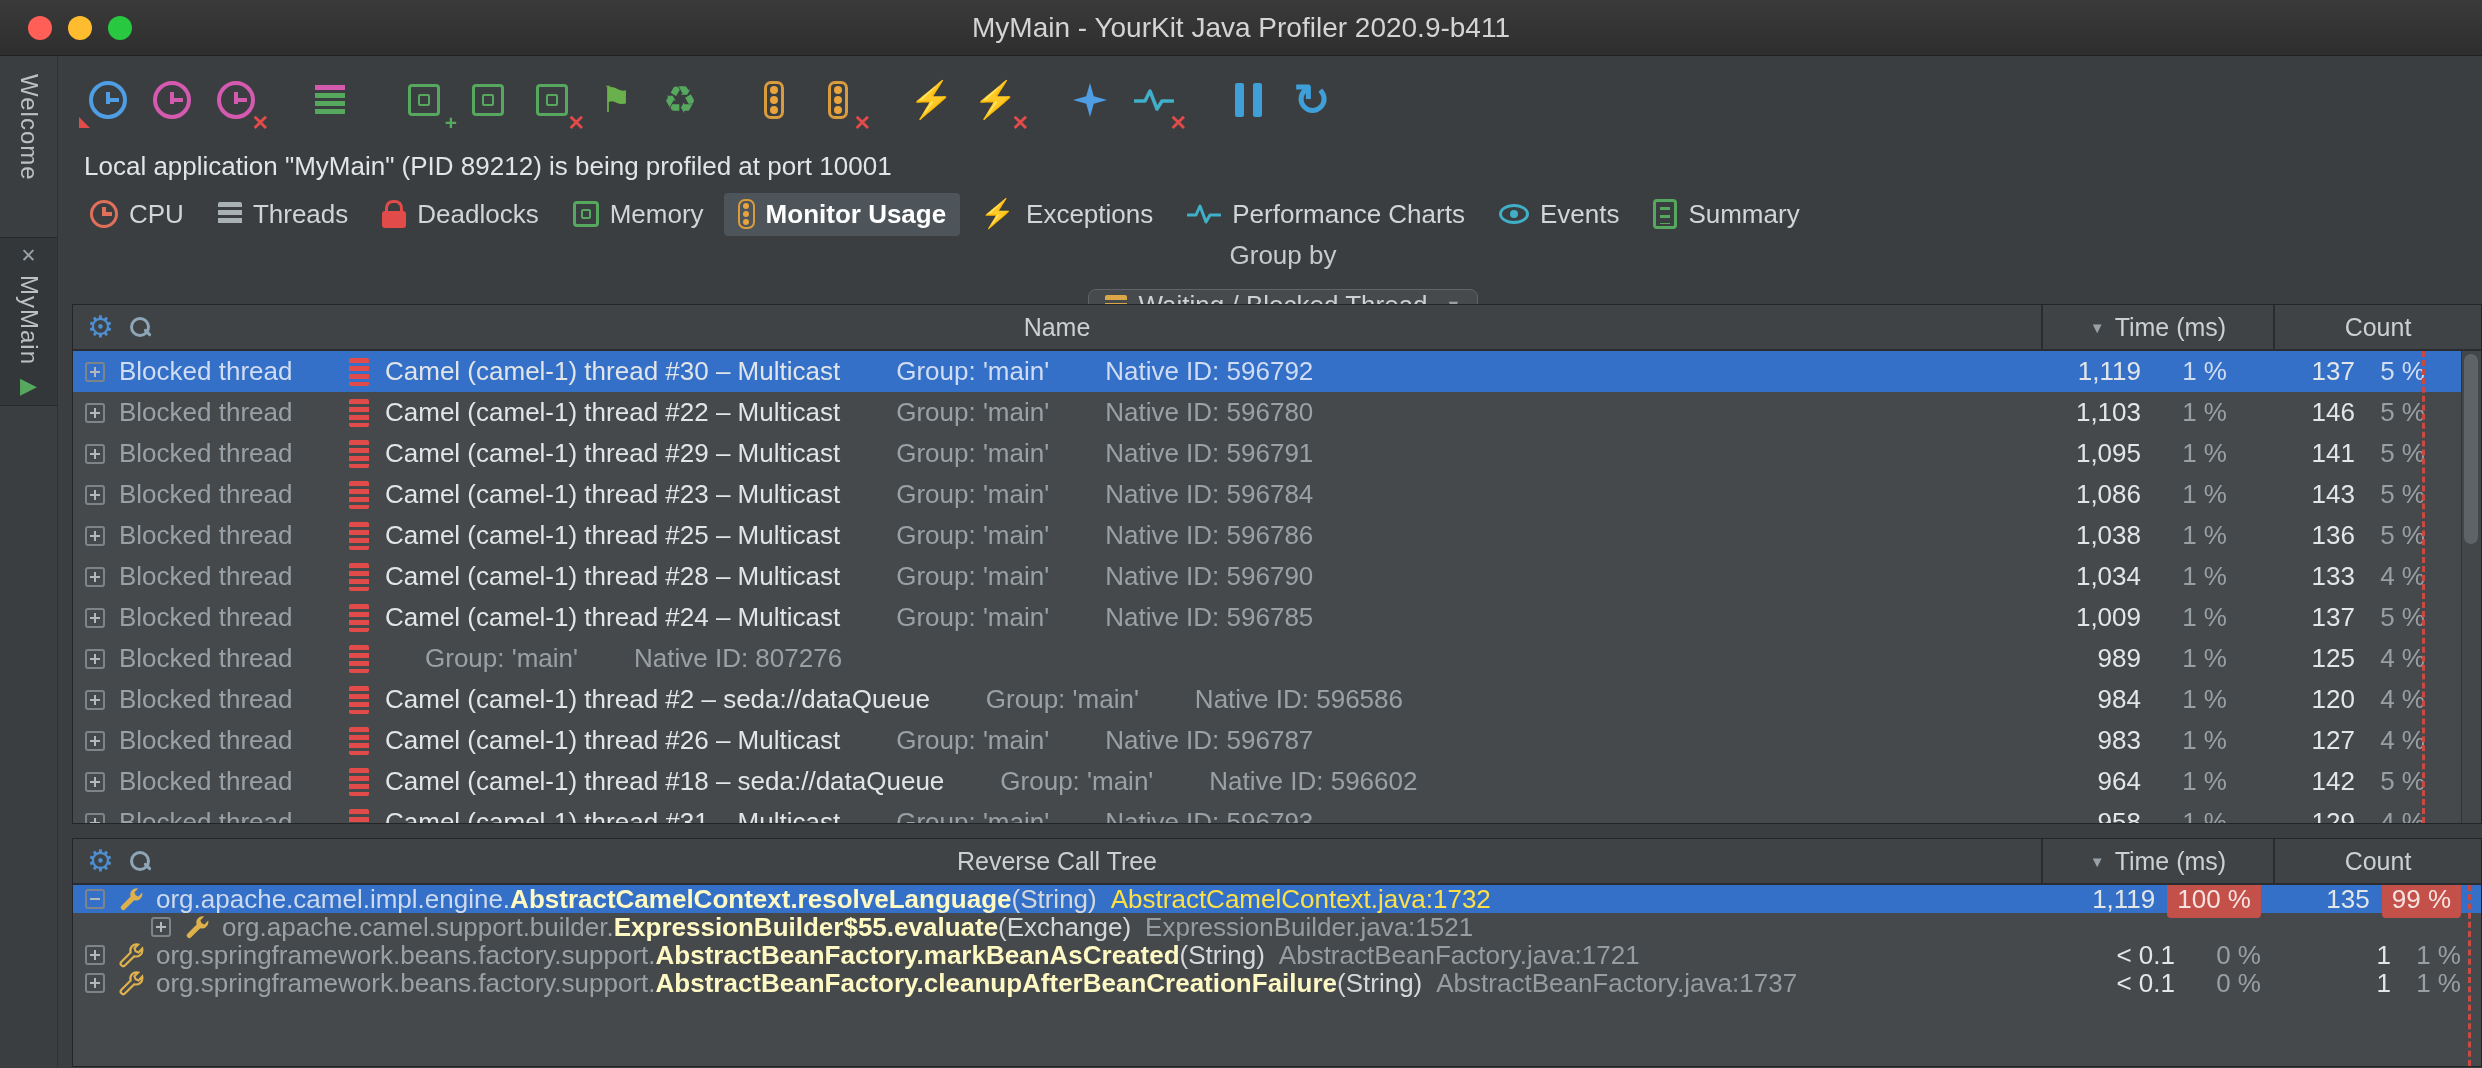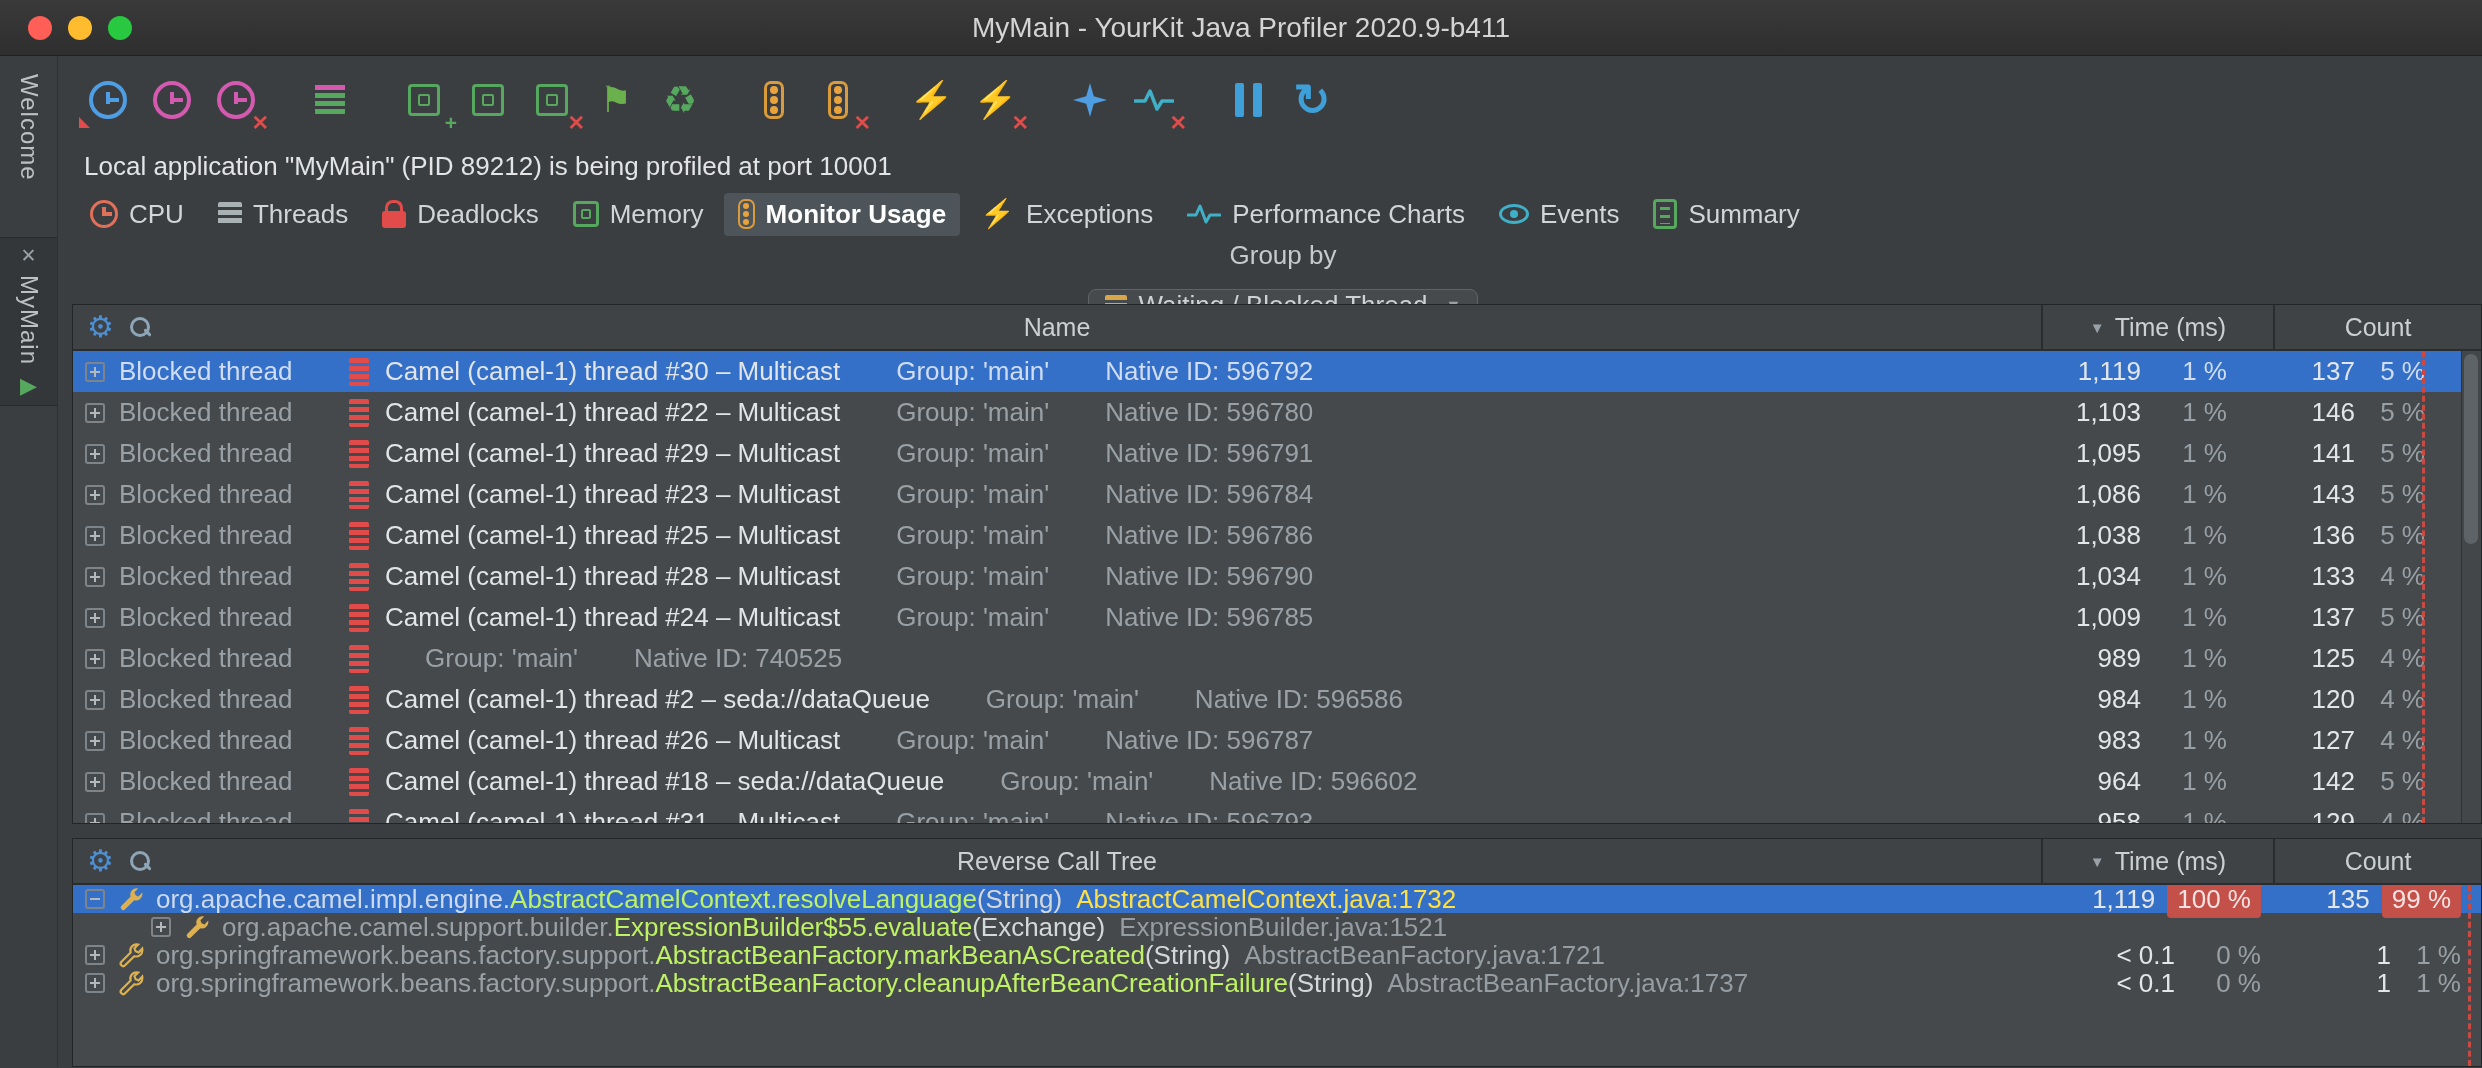--- a/index.html
+++ b/index.html
@@ -136,21 +136,21 @@
 
   
   .crow { display:flex; align-items:center; height:28px; font-size:26px; padding-left:12px; }
   .crow.depth1 { padding-left:78px; }
   .crow.sel { background:#3470c8; }
   .wrench { width:27px; height:27px; margin-left:12px; flex:none; }
   .wrench svg { width:100%; height:100%; }
   .wrench.filled svg path { fill:#deb14d; }
   .wrench.outline svg path { fill:none; stroke:#deb14d; stroke-width:1.6; }
   .m-prefix { margin-left:12px; color:#9aa1a6; white-space:nowrap; }
-  .m-method { font-weight:normal; color:#bef264; white-space:nowrap; }
+  .m-method { font-weight:bold; color:#fef9c3; white-space:nowrap; }
   .m-args { color:#d4d8da; white-space:nowrap; }
   .m-loc { margin-left:14px; color:#969da2; white-space:nowrap; }
   .crow.sel .m-prefix { color:#cdd9ec; } .crow.sel .m-loc { color:#fde047; }
   .crow .cell.time { padding-right:12px; } .crow .cell.count { padding-right:20px; }
   .crow .pct.hot { background:#c4504a; color:#f6e3e1; border-radius:4px; padding:3px 10px; width:auto; margin-left:12px; }
 </style>
 </head>
 <body>
 
 <div class="titlebar">
@@ -466,21 +466,21 @@
                 <span class="val">137</span>
                 <span class="pct">5 %</span>
               </span>
             </div>
 
             <div class="trow">
               <span class="expand plus"></span>
               <span class="blabel">Blocked thread</span>
               <span class="bars red"></span>
               <span class="tgroup">Group: 'main'</span>
-              <span class="tnative">Native ID: 740525</span>
+              <span class="tnative">Native ID: 807276</span>
               <span class="fill"></span>
               <span class="cell time">
                 <span class="val">989</span>
                 <span class="pct">1 %</span>
               </span>
               <span class="cell count">
                 <span class="val">125</span>
                 <span class="pct">4 %</span>
               </span>
             </div>

